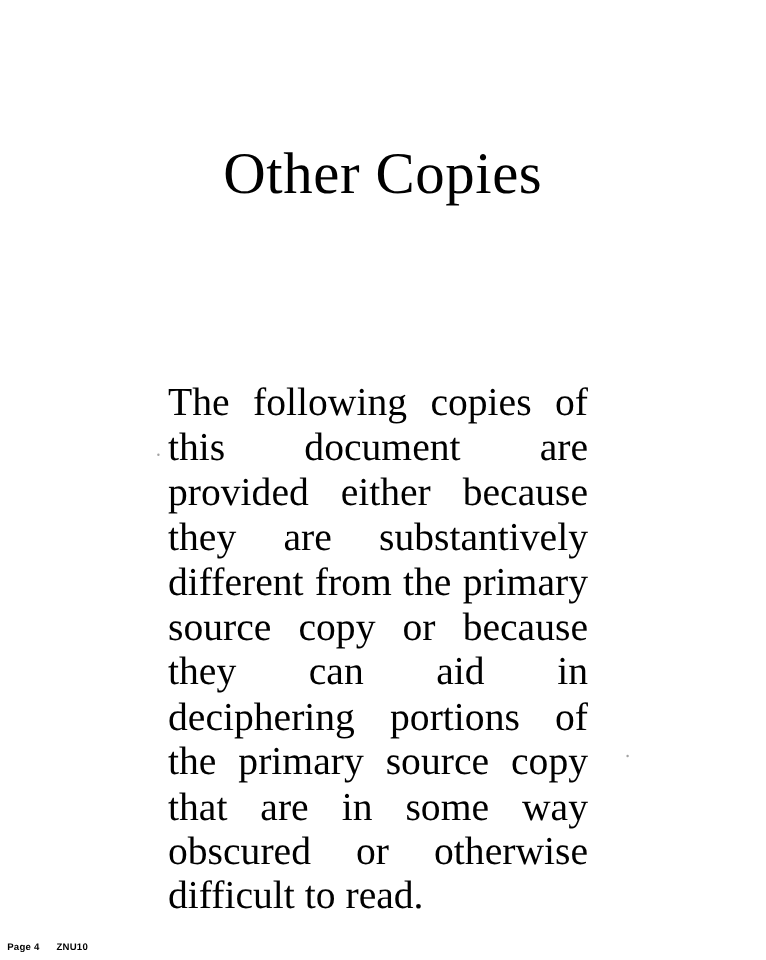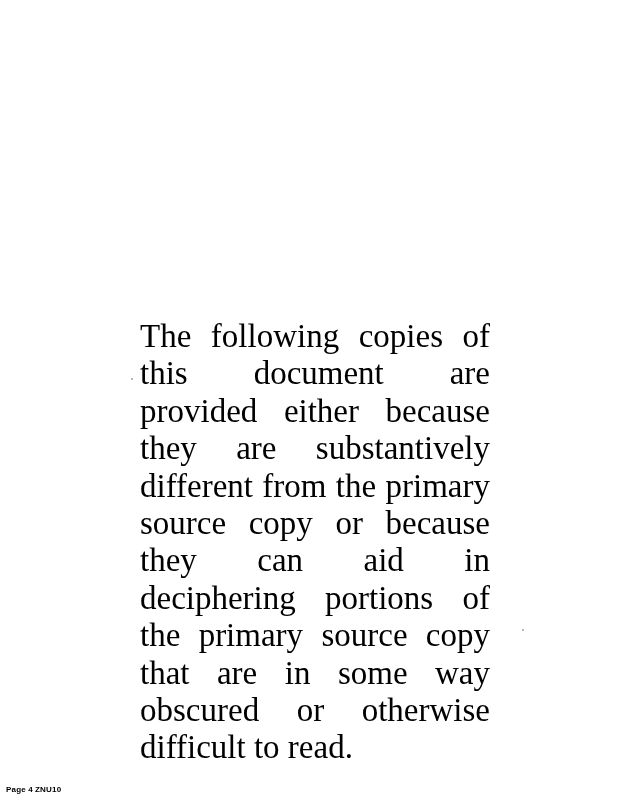--- a/index.html
+++ b/index.html
@@ -58,41 +58,42 @@
     position: absolute;
     left: 6px;
     bottom: 6px;
     font-family: "Liberation Sans", sans-serif;
     font-size: 8px;
     font-weight: bold;
     color: #000000;
     letter-spacing: 0.2px;
   }
   .footer .page-label {
-    margin-right: 2px;
+    margin-right: 14px;
   }
 
   
   .speck {
     position: absolute;
     background: #555555;
     width: 2px;
     height: 2px;
     border-radius: 50%;
     opacity: 0.55;
   }
   .speck.s1 { left: 131px; top: 378px; }
   .speck.s2 { left: 522px; top: 629px; }
   .speck.s3 { left: 211px; top: 709px; }
 </style>
 </head>
 <body>
 
 <div class="page">
 
+  <h1 class="doc-title">Other Copies</h1>
 
   <div class="body-block">
     <p>The following copies of this document are provided either because they are substantively different from the primary source copy or because they can aid in deciphering portions of the primary source copy that are in some way obscured or otherwise difficult to read.</p>
   </div>
 
   <span class="speck s1"></span>
   <span class="speck s2"></span>
   <span class="speck s3"></span>
 
   <div class="footer">

